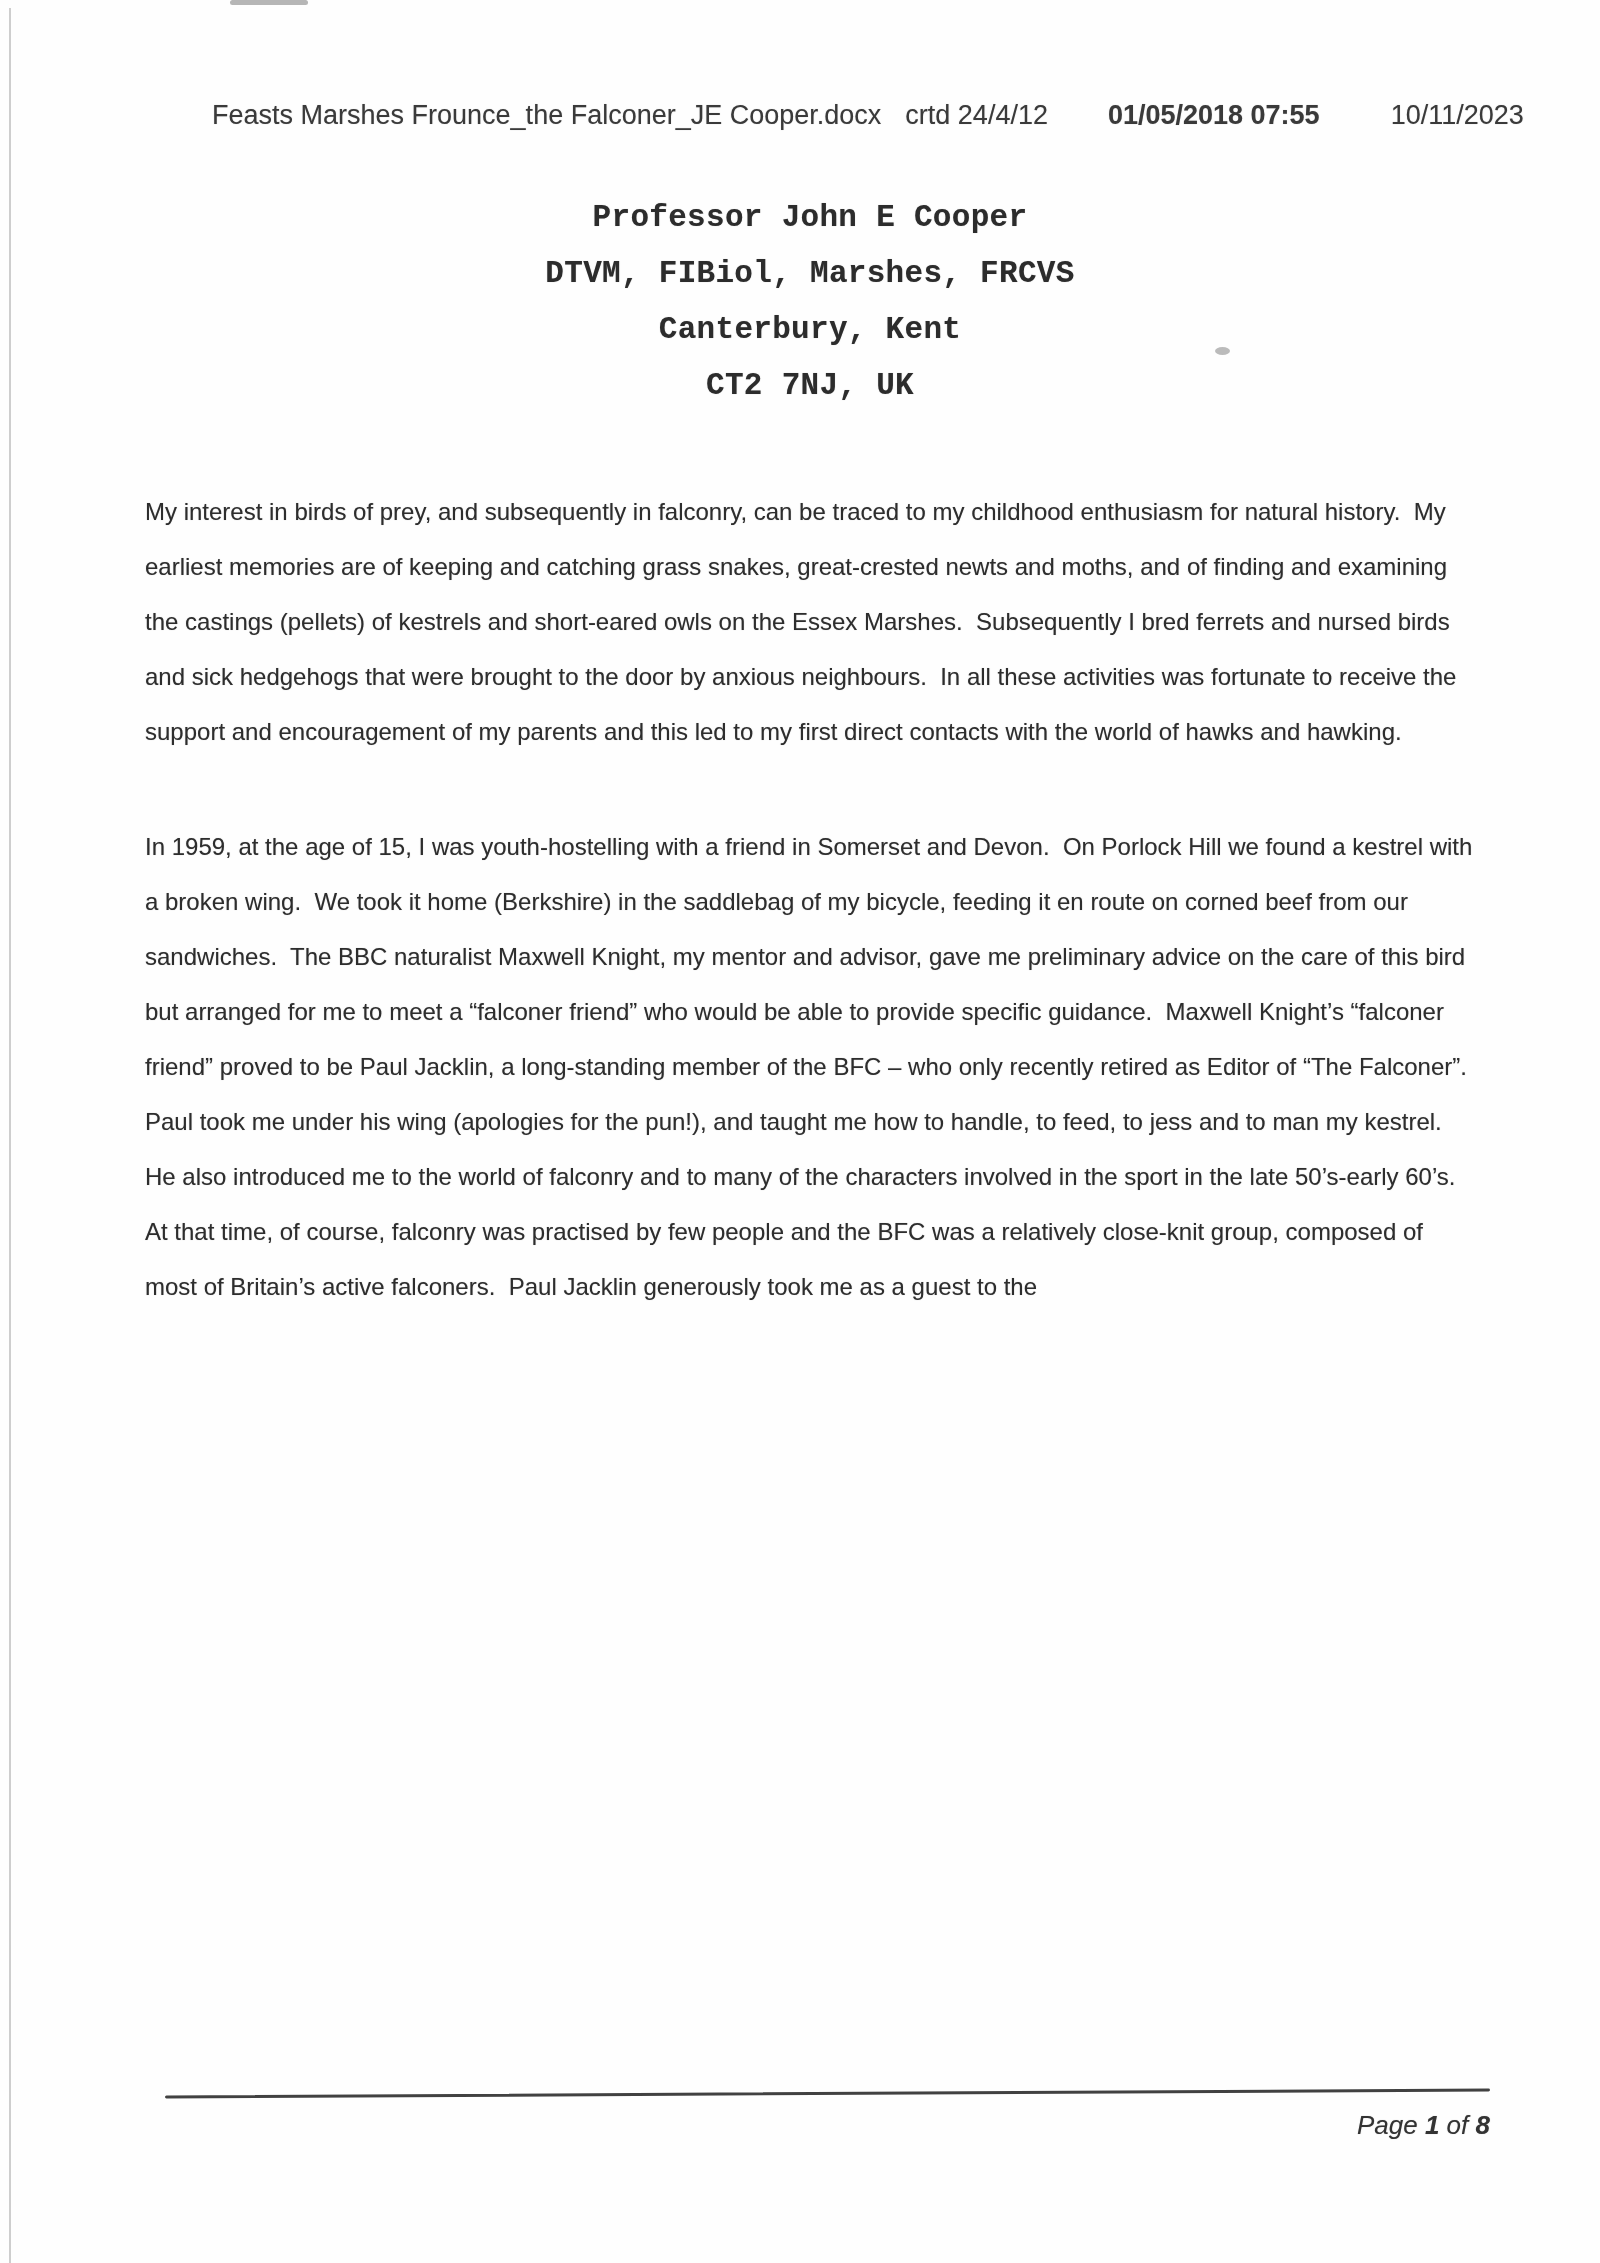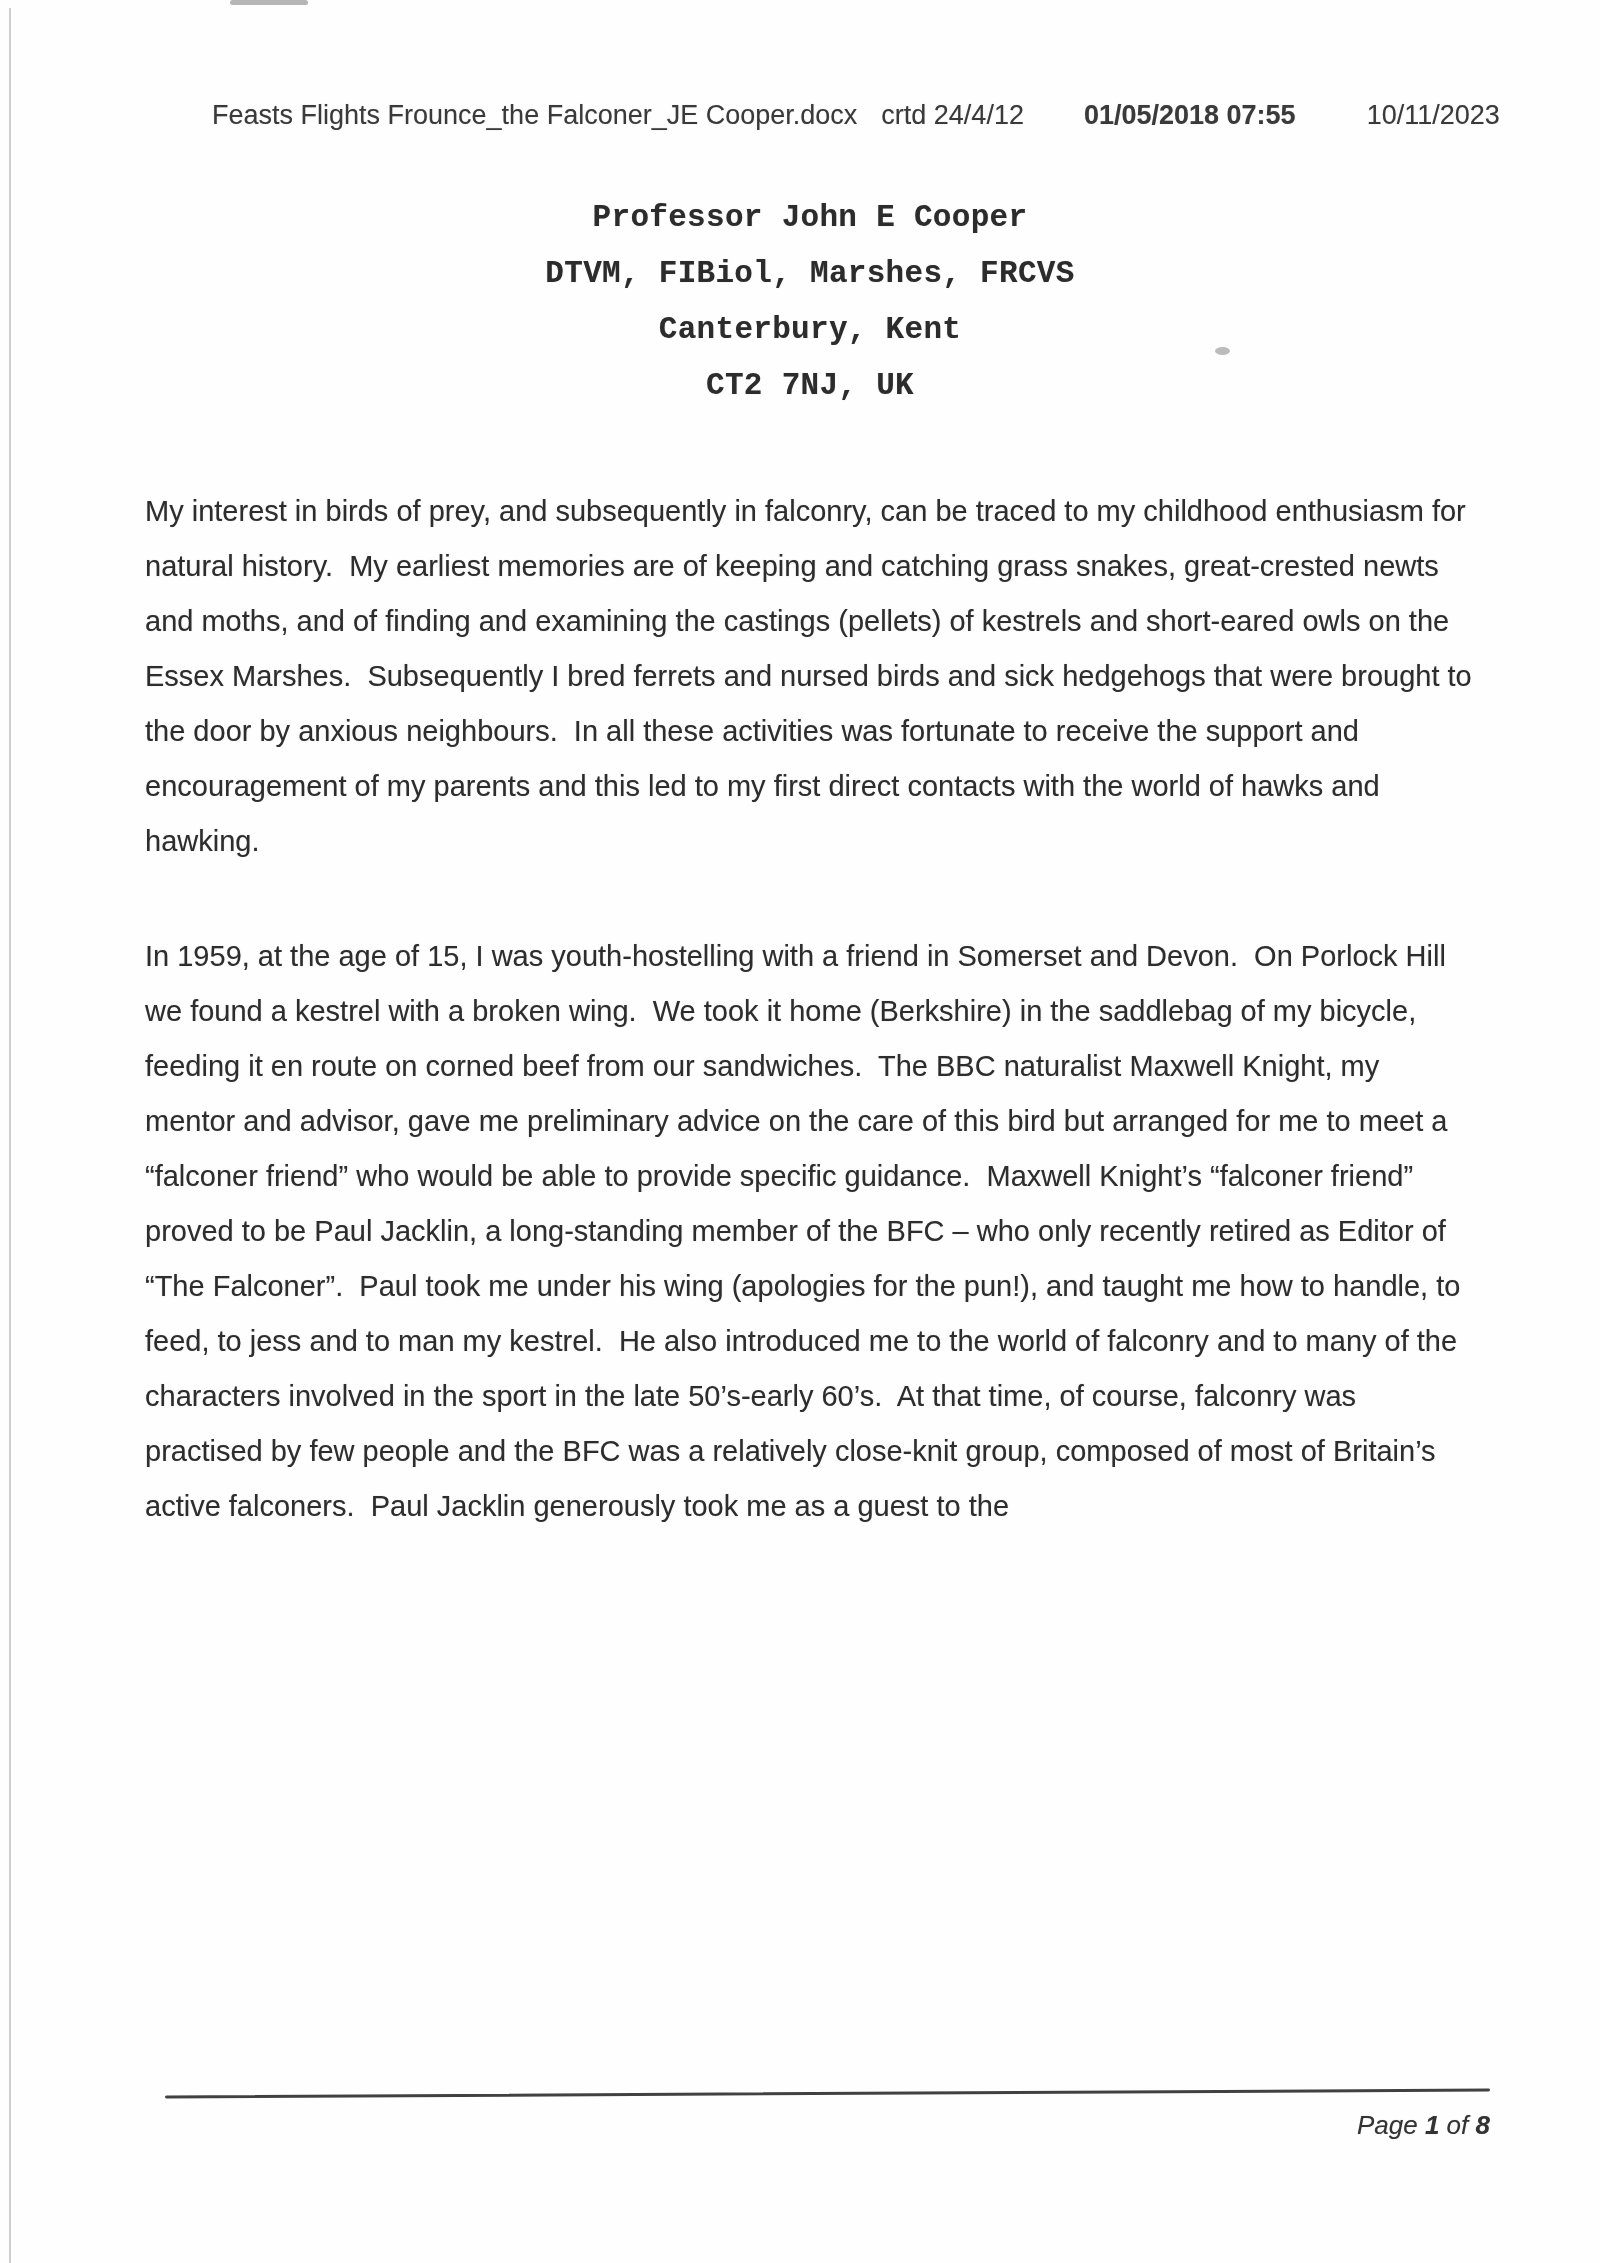--- a/index.html
+++ b/index.html
@@ -80,21 +80,21 @@
     font-weight: bold;
     font-size: 31px;
     line-height: 56px;
     color: #2c2c2c;
     letter-spacing: 0.3px;
   }
   .author-line { display: block; font-family: Liberation Mono, monospace; }
 
   .body-block {
     margin-top: 70px;
-    font-size: 29px;
+    font-size: 24px;
     line-height: 55px;
     color: #2d2d2d;
   }
   .body-block p {
     margin: 0;
     white-space: pre-wrap; 
   }
   .body-block p + p { margin-top: 60px; }
 
   
@@ -124,21 +124,21 @@
 </head>
 <body>
 
 <div class="page">
 
   <div class="scan-edge-left"></div>
   <div class="scan-smudge-top"></div>
   <div class="scan-speck"></div>
 
   <header class="doc-header">
-    <span class="h-filename">Feasts Flights Frounce_the Falconer_JE Cooper.docx</span>
+    <span class="h-filename">Feasts Marshes Frounce_the Falconer_JE Cooper.docx</span>
     <span class="h-note">crtd 24/4/12</span>
     <span class="h-datetime">01/05/2018 07:55</span>
     <span class="h-date">10/11/2023</span>
   </header>
 
   <main class="content">
 
 
     <div class="author-block">
       <span class="author-line">Professor John E Cooper</span>

